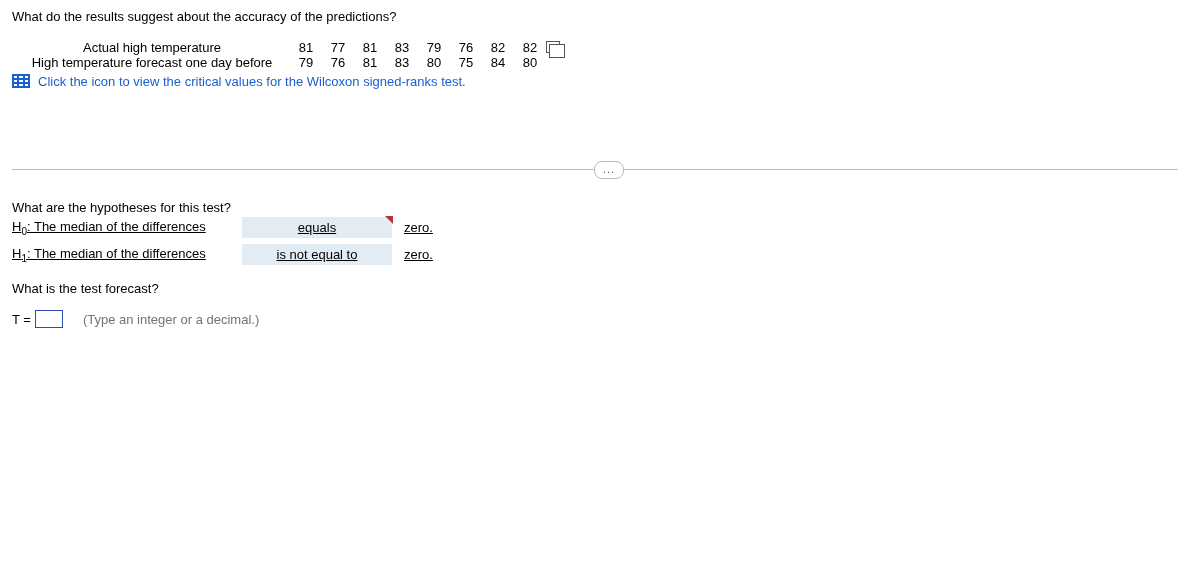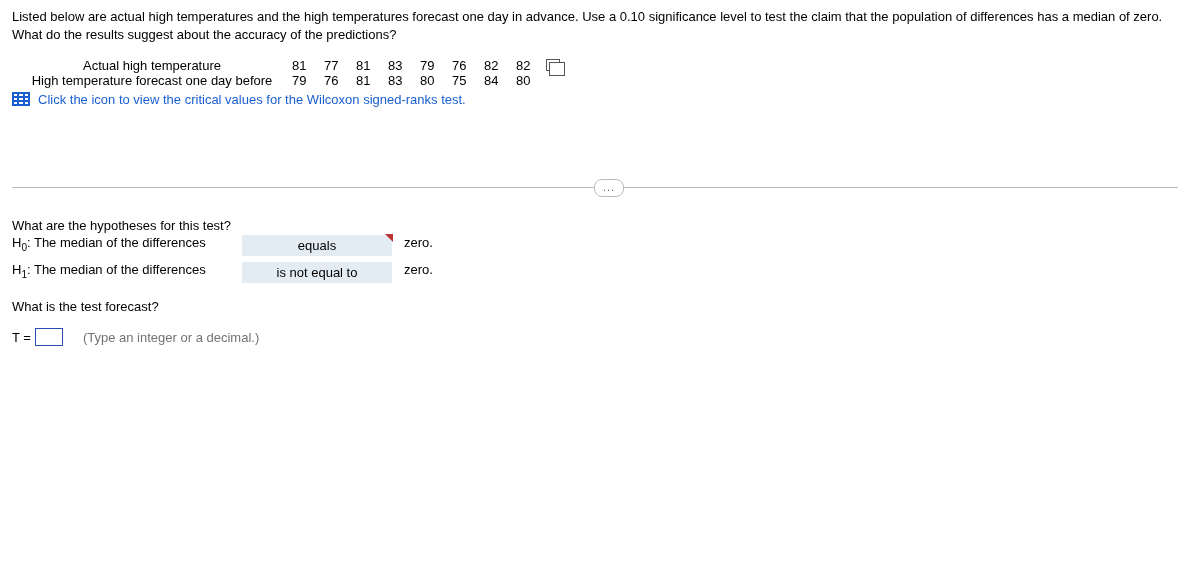--- a/index.html
+++ b/index.html
@@ -10,21 +10,21 @@
       background: #fff;
       padding: 8px 12px;
       width: 1190px;
       position: relative;
     }
     .intro-text { line-height: 1.4; margin-bottom: 14px; }
     .data-block { margin-bottom: 4px; }
     .data-row { display: flex; align-items: baseline; }
     .row-label { width: 280px; font-weight: normal; text-align: center; }
     .row-cells { display: flex; }
-    .row-cells span { width: 28px; text-align: left; margin-right: 4px; }
+    .row-cells span { width: 28px; text-align: center; margin-right: 4px; }
     .copy-icon {
       display: inline-block;
       width: 14px; height: 12px;
       border: 1px solid #555;
       position: relative;
       margin-left: -2px;
       top: 1px;
     }
     .copy-icon::before {
       content: "";
@@ -56,21 +56,23 @@
       border-radius: 8px;
       padding: 1px 8px 3px 8px;
       font-size: 11px;
       letter-spacing: 1px;
       color: #666;
       cursor: pointer;
     }
     .question-block { margin-bottom: 16px; }
     .hypothesis-row {
       display: flex;
+      align-items: center;
       margin-bottom: 6px;
+      text-decoration: underline;
     }
     .hyp-label { width: 230px; }
     .sub { font-size: 10px; vertical-align: sub; }
     .dropdown {
       position: relative;
       width: 150px;
       background: #e4ecf3;
       color: #000;
       padding: 3px 0;
       text-align: center;
@@ -93,21 +95,20 @@
       border: 1px solid #2a4db0;
       background: #fff;
       margin: 0 4px;
     }
     .hint { color: #737373; margin-left: 16px; }
   </style>
 </head>
 <body>
 
 <div class="intro-text">
-  <div>Listed below are actual high temperatures and the high temperatures forecast one day in advance. Use a 0.10 significance level to test the claim that the population of differences has a median of zero.</div>
   <div>What do the results suggest about the accuracy of the predictions?</div>
 </div>
 
 <div class="data-block">
   <div class="data-row">
     <div class="row-label">Actual high temperature</div>
     <div class="row-cells">
       <span>81</span>
       <span>77</span>
       <span>81</span>

